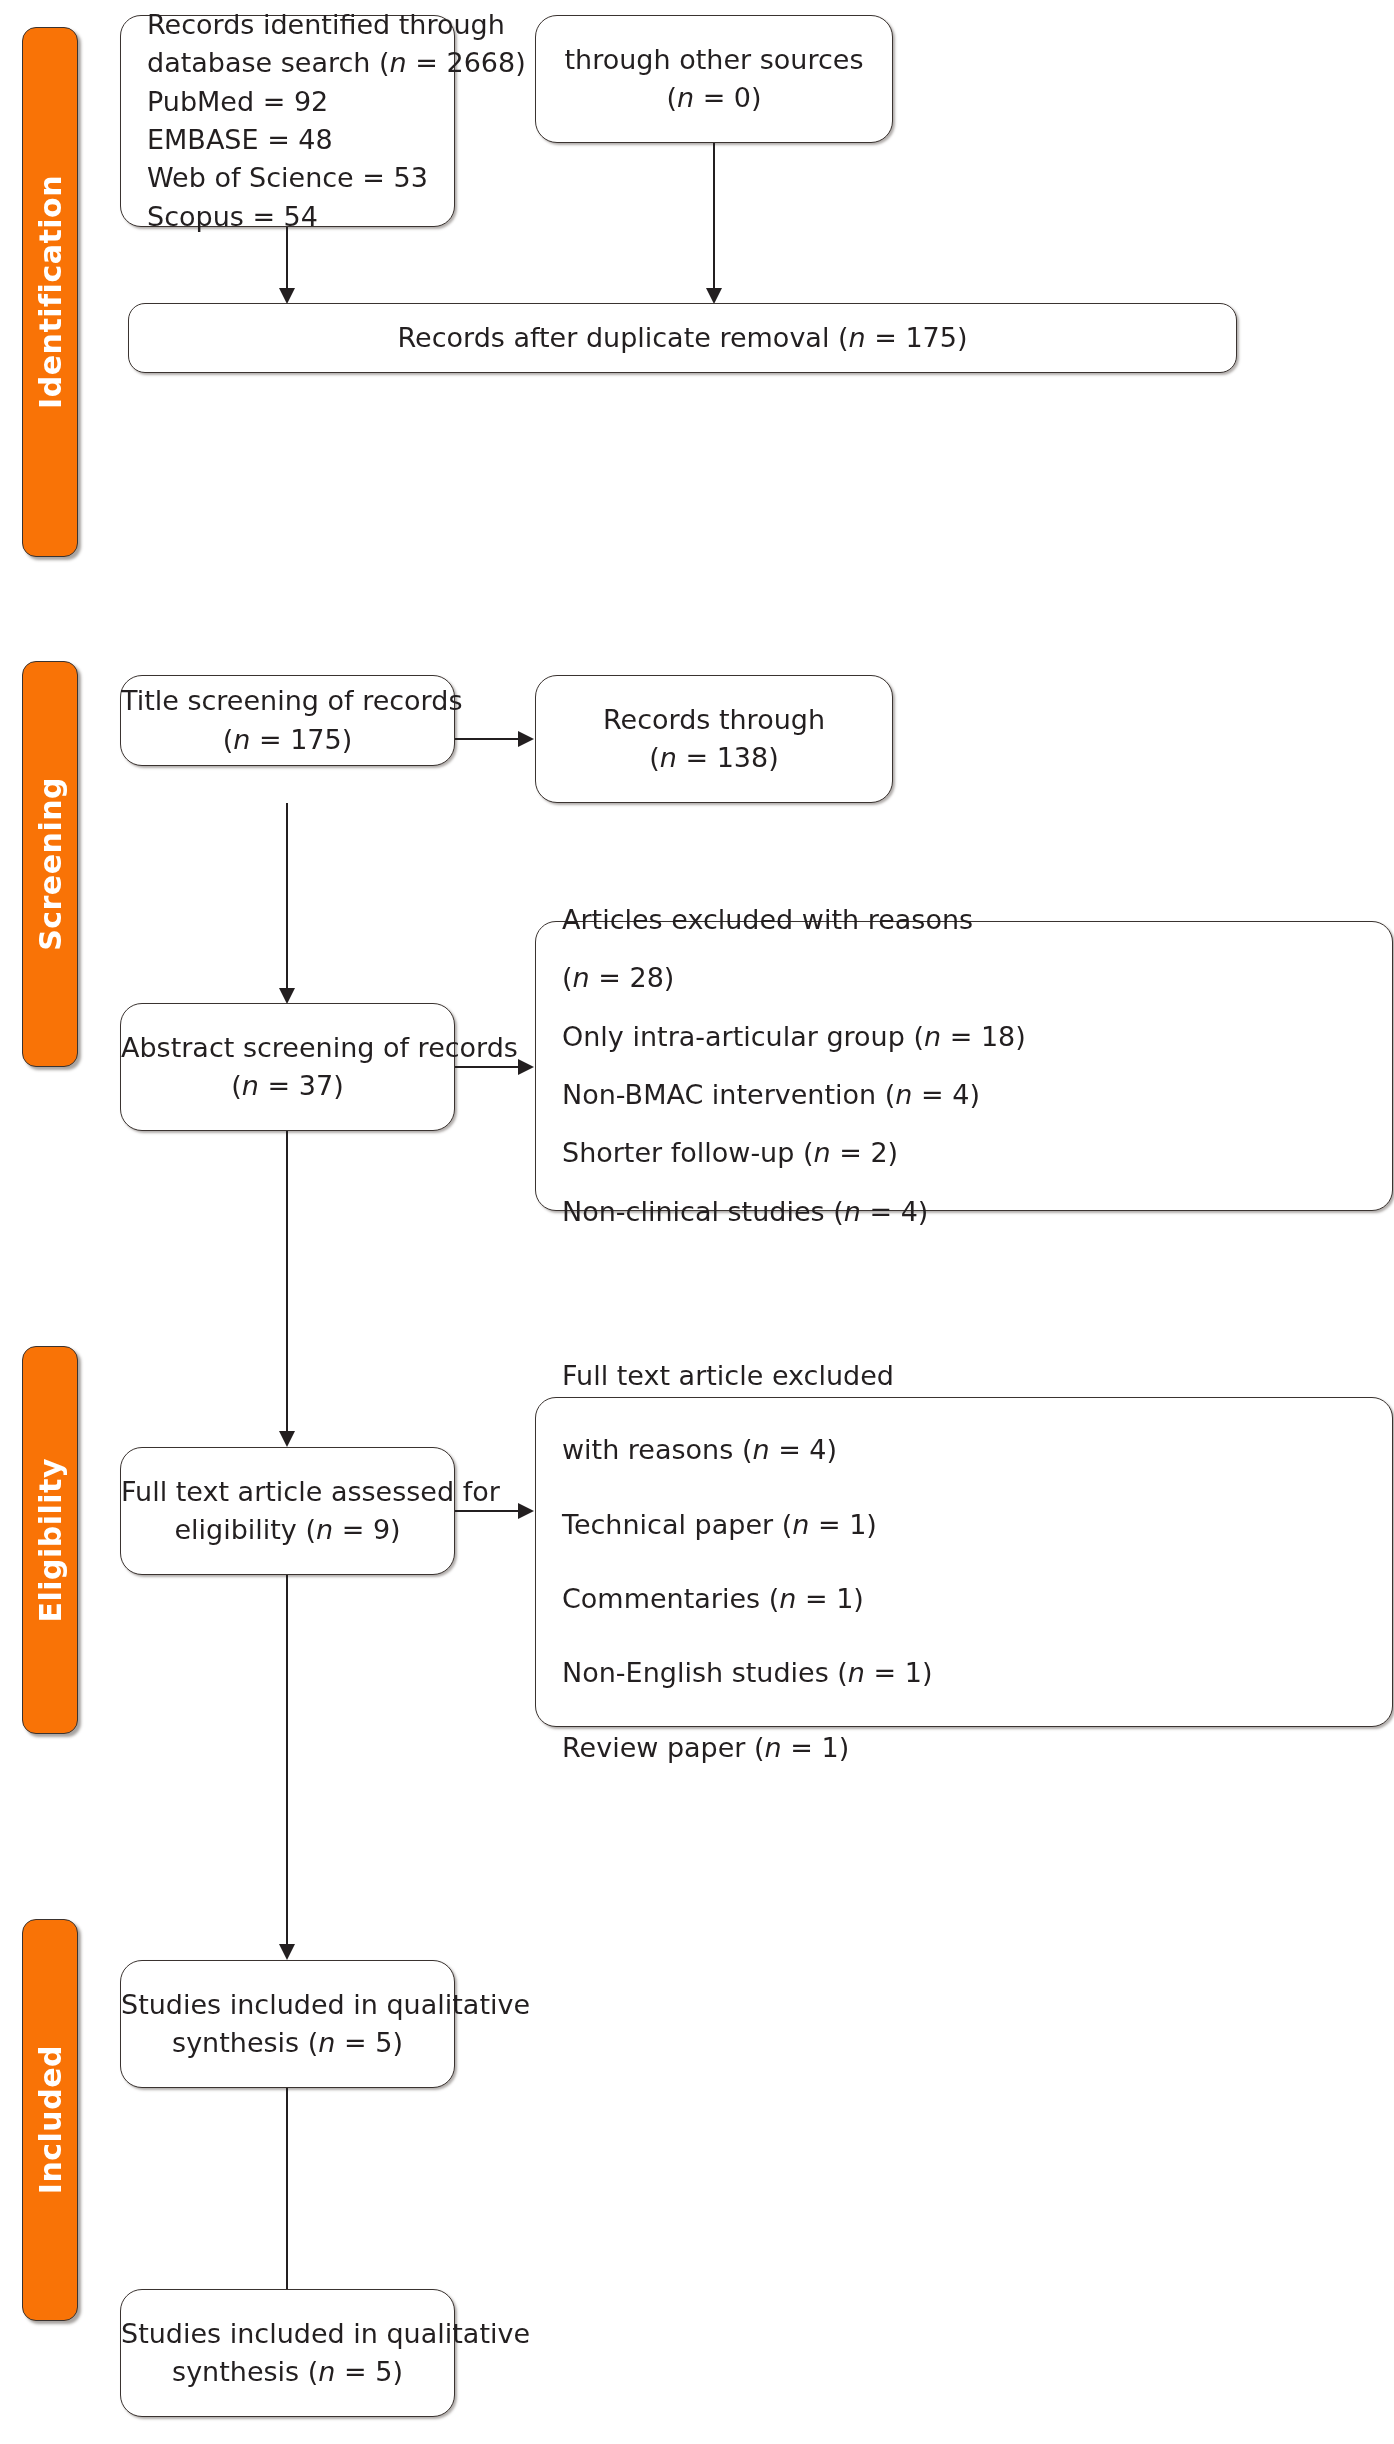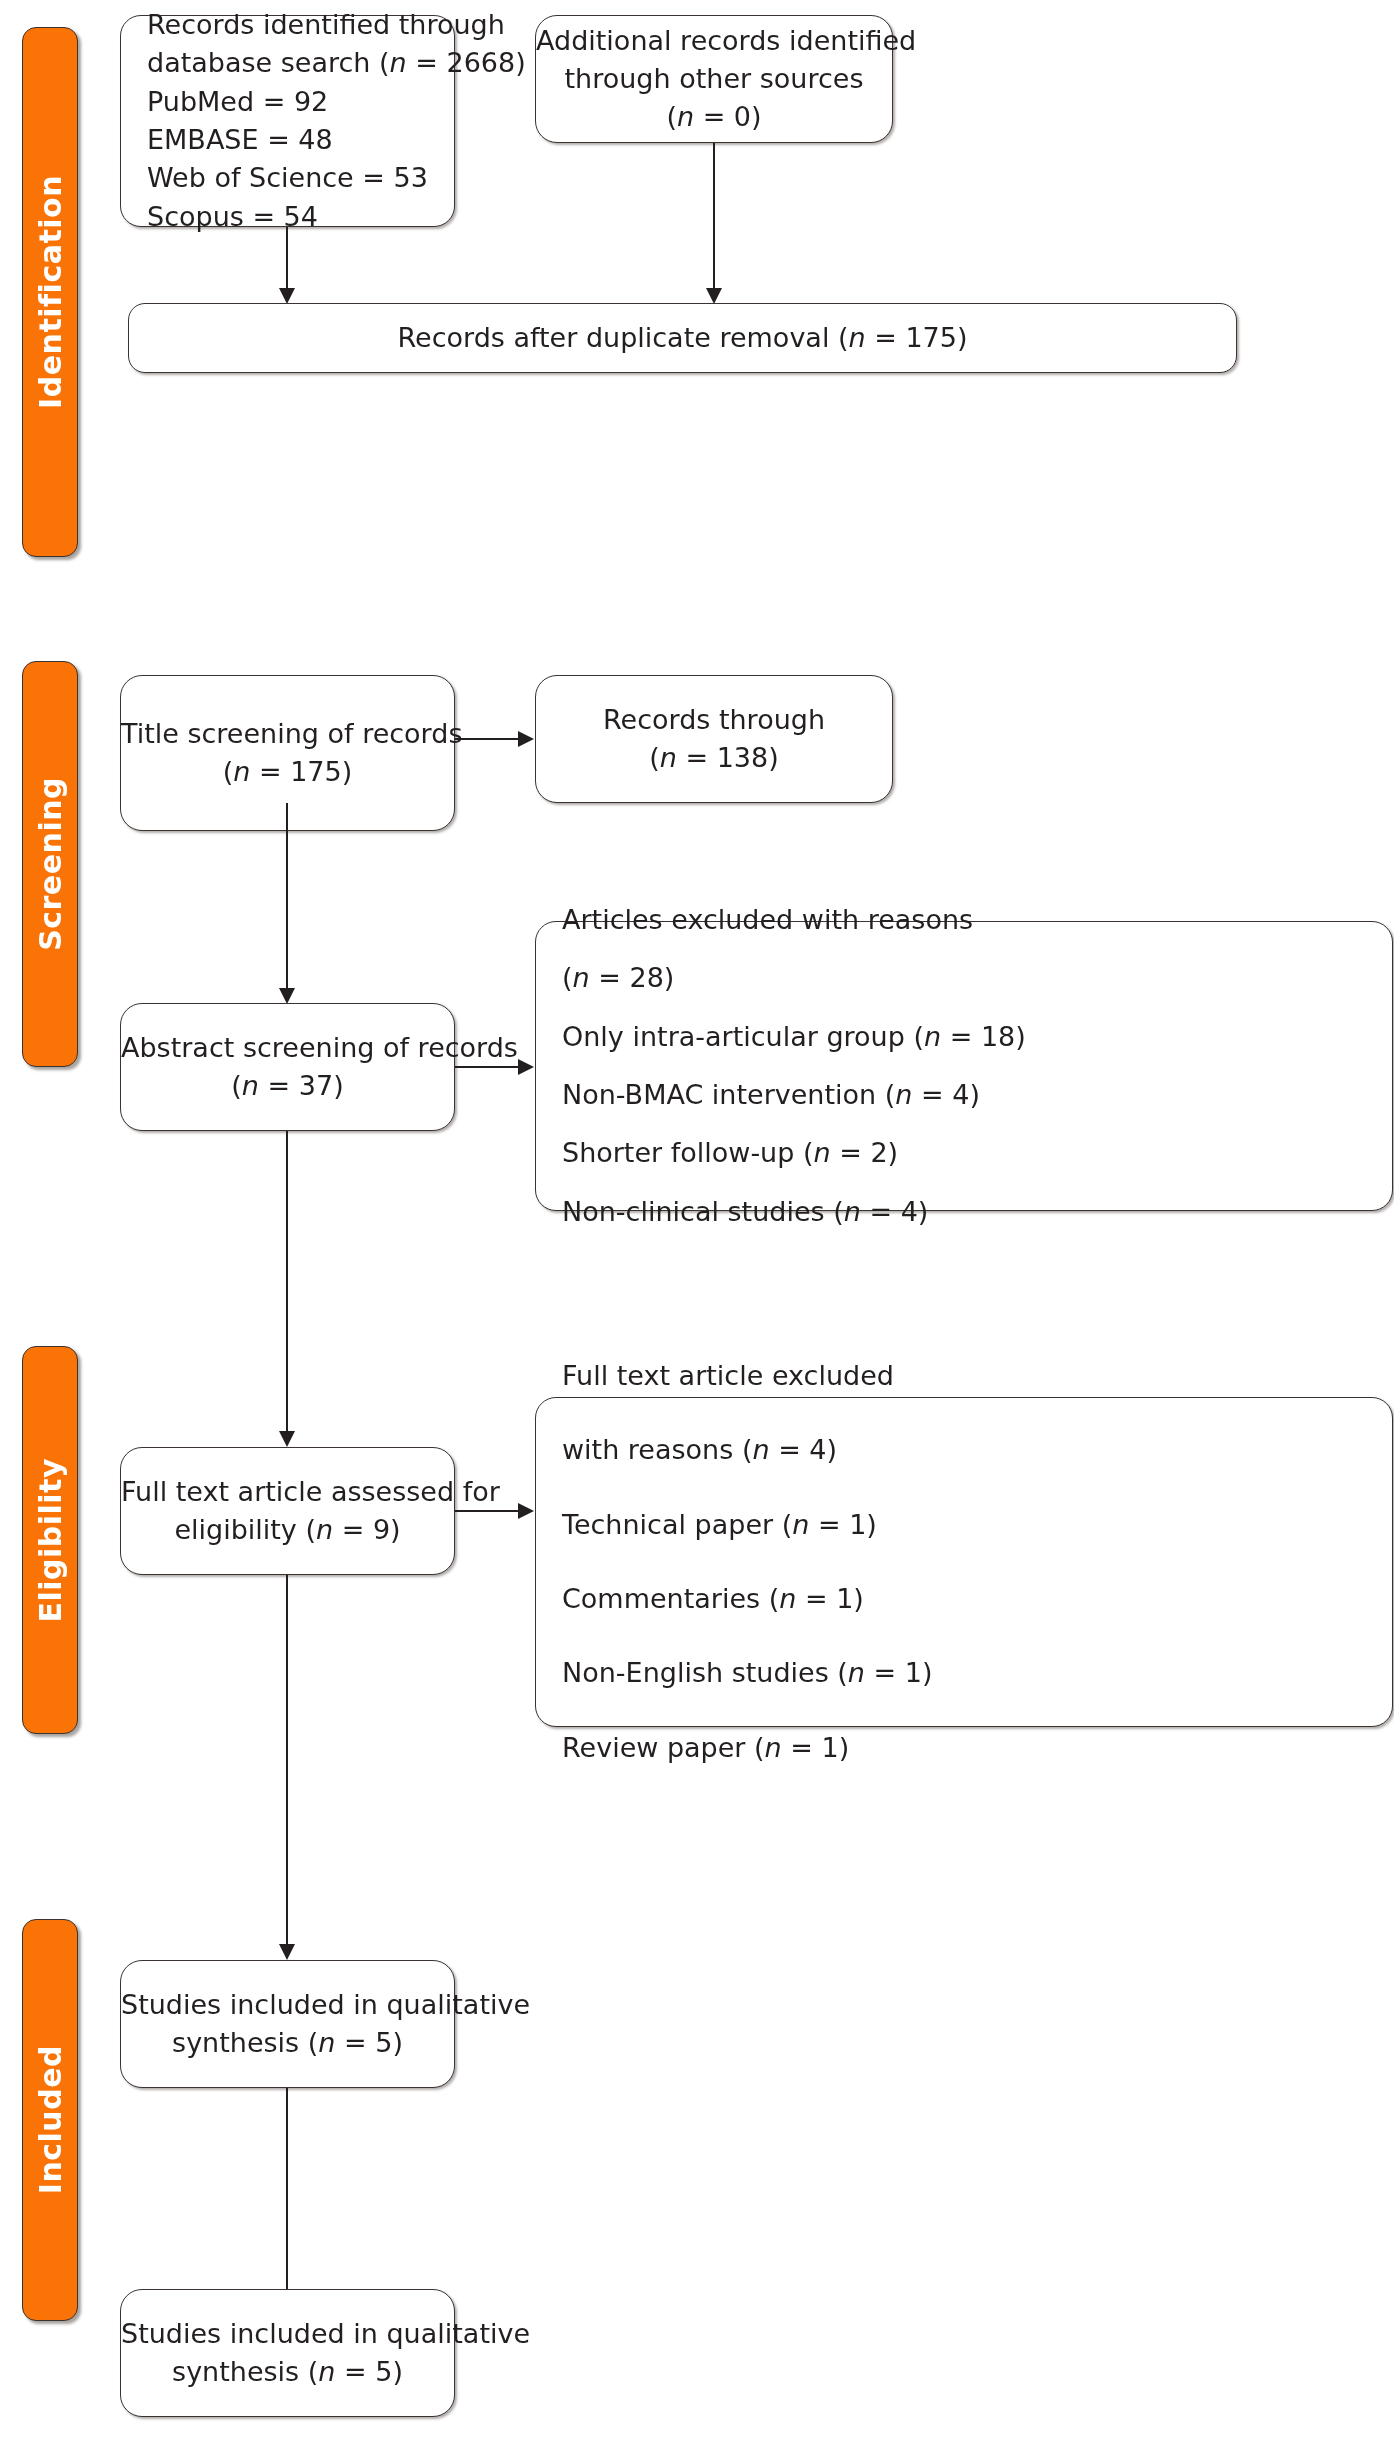--- a/index.html
+++ b/index.html
@@ -108,36 +108,35 @@
   <div class="node left" style="left:120px; top:15px; width:335px; height:212px;">
     <div class="node-line">Records identified through</div>
     <div class="node-line">database search (<span class="ital">n</span>&nbsp;=&nbsp;2668)</div>
     <div class="node-line indent">PubMed = 92</div>
     <div class="node-line indent">EMBASE = 48</div>
     <div class="node-line indent">Web of Science = 53</div>
     <div class="node-line indent">Scopus = 54</div>
   </div>
 
   <div class="node center" style="left:535px; top:15px; width:358px; height:128px;">
-    <div class="node-line">Additional records identified</div>
     <div class="node-line">through other sources</div>
     <div class="node-line">(<span class="ital">n</span>&nbsp;=&nbsp;0)</div>
   </div>
 
   <div class="vline" style="left:286px; top:227px; height:64px;"></div>
   <div class="arrow-down" style="left:279px; top:288px;"></div>
 
   <div class="vline" style="left:713px; top:143px; height:148px;"></div>
   <div class="arrow-down" style="left:706px; top:288px;"></div>
 
   <div class="node center" style="left:128px; top:303px; width:1109px; height:70px;border-radius:17px;">
     <div class="node-line">Records after duplicate removal (<span class="ital">n</span>&nbsp;=&nbsp;175)</div>
   </div>
 
-  <div class="node center" style="left:120px; top:675px; width:335px; height:156px;">
+  <div class="node center" style="left:120px; top:675px; width:335px; height:91px;">
     <div class="node-line">Title screening of records</div>
     <div class="node-line">(<span class="ital">n</span>&nbsp;=&nbsp;175)</div>
   </div>
 
   <div class="hline" style="left:455px; top:738px; width:64px;"></div>
   <div class="arrow-right" style="left:518px; top:731px;"></div>
 
   <div class="node center" style="left:535px; top:675px; width:358px; height:128px;">
     <div class="node-line">Records through</div>
     <div class="node-line">(<span class="ital">n</span>&nbsp;=&nbsp;138)</div>

